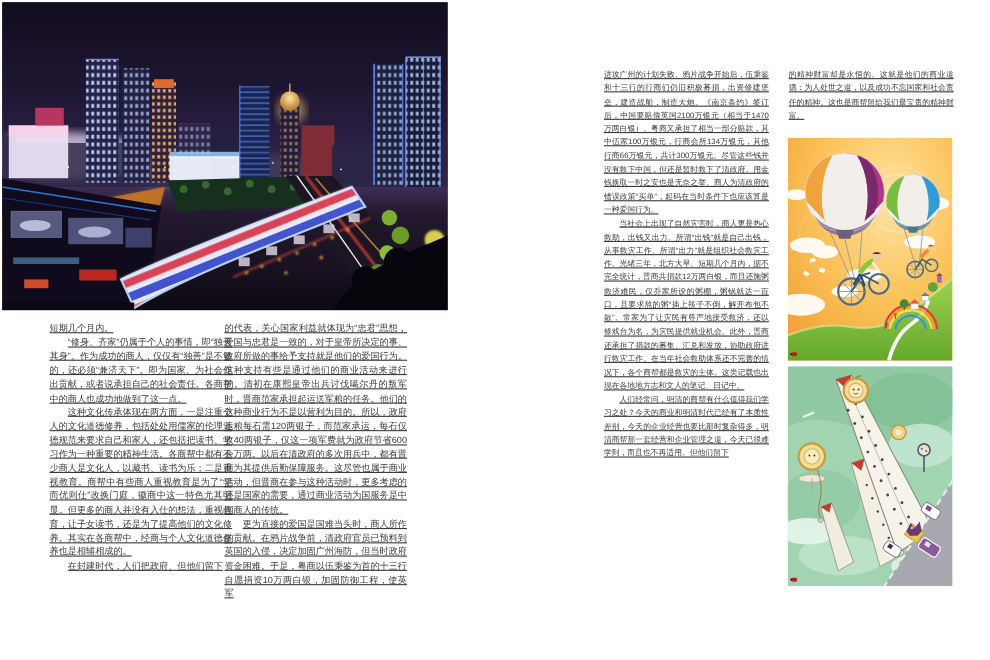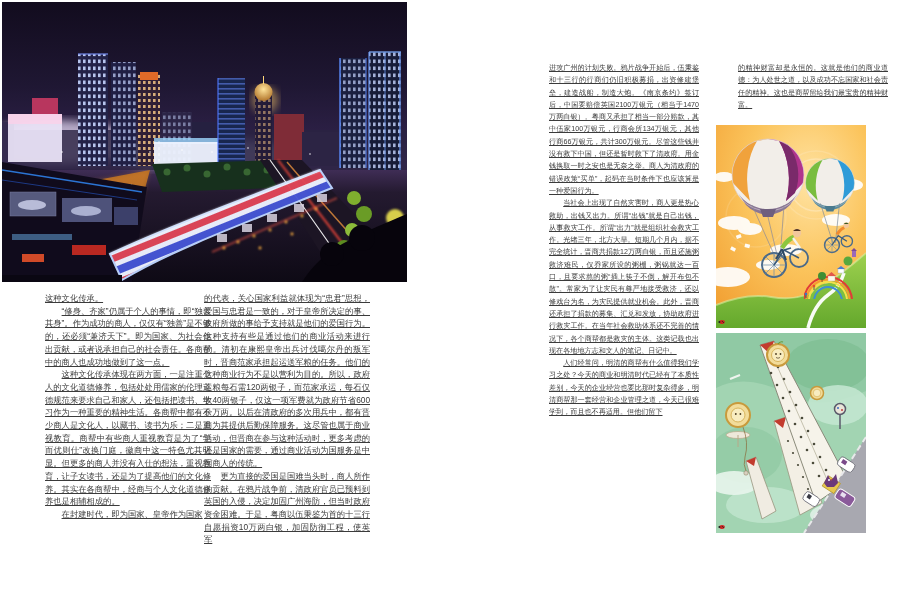--- a/index.html
+++ b/index.html
@@ -7,21 +7,21 @@
           font-family:"Liberation Sans",sans-serif;}
   .photo{position:absolute;left:2px;top:2px;width:405px;height:280px;overflow:hidden;background:#140e22;}
   .col{position:absolute;color:#3b3b3b;text-align:justify;}
   .col p{margin:0;text-indent:2em;text-align:justify;text-decoration:underline;}
   .col p.noindent{text-indent:0;}
   .lcol{width:166px;font-size:8.3px;line-height:12.7px;letter-spacing:0;}
   .rcol{width:150px;font-size:7.1px;line-height:12.3px;}
   #l-col1{left:45px;top:292px;}
   #l-col2{left:204px;top:292px;}
   #r-col1{left:549px;top:62px;}
-  #r-col2{left:738px;top:62px;}
+  #r-col2{left:717px;top:62px;}
   .illo{position:absolute;left:716px;width:150px;overflow:hidden;}
   #illo-balloons{top:125px;height:203px;}
   #illo-airplane{top:333px;height:200px;}
   svg{display:block;}
 </style>
 </head>
 <body>
 
 <div class="spread">
 
@@ -184,24 +184,24 @@
           <circle cx="210" cy="150" r="0.8"></circle>
           <circle cx="246" cy="146" r="0.8"></circle>
         <circle cx="308" cy="152" r="0.8"></circle>
           <circle cx="60" cy="150" r="0.8"></circle>
           <circle cx="180" cy="148" r="0.8"></circle>
       </g>
     </svg>
   </div>
 
   <div class="col lcol" id="l-col1">
-    <p class="noindent">这种文化传承。</p>
+    <p class="noindent">短期几个月内。</p>
     <p>“修身、齐家”仍属于个人的事情，即“独善其身”。作为成功的商人，仅仅有“独善”是不够的，还必须“兼济天下”。即为国家、为社会作出贡献，或者说承担自己的社会责任。各商帮中的商人也成功地做到了这一点。</p>
     <p>这种文化传承体现在两方面，一是注重个人的文化道德修养，包括处处用儒家的伦理道德规范来要求自己和家人，还包括把读书、学习作为一种重要的精神生活。各商帮中都有不少商人是文化人，以藏书、读书为乐；二是重视教育。商帮中有些商人重视教育是为了“学而优则仕”改换门庭，徽商中这一特色尤其明显。但更多的商人并没有入仕的想法，重视教育，让子女读书，还是为了提高他们的文化修养。其实在各商帮中，经商与个人文化道德修养也是相辅相成的。</p>
-    <p>在封建时代，即为国家、皇帝作为国家</p>
+    <p>在封建时代，人们把政府、但他们留下</p>
   </div>
   <div class="col lcol" id="l-col2">
     <p class="noindent">的代表，关心国家利益就体现为“忠君”思想，爱国与忠君是一致的，对于皇帝所决定的事、政府所做的事给予支持就是他们的爱国行为。这种支持有些是通过他们的商业活动来进行的。清初在康熙皇帝出兵讨伐噶尔丹的叛军时，晋商范家承担起运送军粮的任务。他们的这种商业行为不是以营利为目的。所以，政府运粮每石需120两银子，而范家承运，每石仅收40两银子，仅这一项军费就为政府节省600余万两。以后在清政府的多次用兵中，都有晋商为其提供后勤保障服务。这尽管也属于商业活动，但晋商在参与这种活动时，更多考虑的还是国家的需要，通过商业活动为国服务是中国商人的传统。</p>
     <p>更为直接的爱国是国难当头时，商人所作的贡献。在鸦片战争前，清政府官员已预料到英国的入侵，决定加固广州海防，但当时政府资金困难。于是，粤商以伍秉鉴为首的十三行自愿捐资10万两白银，加固防御工程，使英军</p>
   </div>
 
   <div class="col rcol" id="r-col1">
     <p class="noindent">进攻广州的计划失败。鸦片战争开始后，伍秉鉴和十三行的行商们仍旧积极募捐，出资修建堡垒，建造战船，制造大炮。《南京条约》签订后，中国要赔偿英国2100万银元（相当于1470万两白银）。粤商又承担了相当一部分赔款，其中伍家100万银元，行商会所134万银元，其他行商66万银元，共计300万银元。尽管这些钱并没有救下中国，但还是暂时救下了清政府。用金钱换取一时之安也是无奈之举。商人为清政府的错误政策“买单”，起码在当时条件下也应该算是一种爱国行为。</p>
     <p>当社会上出现了自然灾害时，商人更是热心救助，出钱又出力。所谓“出钱”就是自己出钱，从事救灾工作。所谓“出力”就是组织社会救灾工作。光绪三年，北方大旱。短期几个月内，据不完全统计，晋商共捐款12万两白银，而且还施粥救济难民，仅乔家所设的粥棚，粥锅就达一百口，且要求熬的粥“插上筷子不倒，解开布包不散”。常家为了让灾民有尊严地接受救济，还以修戏台为名，为灾民提供就业机会。此外，晋商还承担了捐款的募集、汇兑和发放，协助政府进行救灾工作。在当年社会救助体系还不完善的情况下，各个商帮都是救灾的主体。这类记载也出现在各地地方志和文人的笔记、日记中。</p>
     <p>人们经常问，明清的商帮有什么值得我们学习之处？今天的商业和明清时代已经有了本质性差别，今天的企业经营也要比那时复杂得多，明清商帮那一套经营和企业管理之道，今天已很难学到，而且也不再适用。但他们留下</p>

